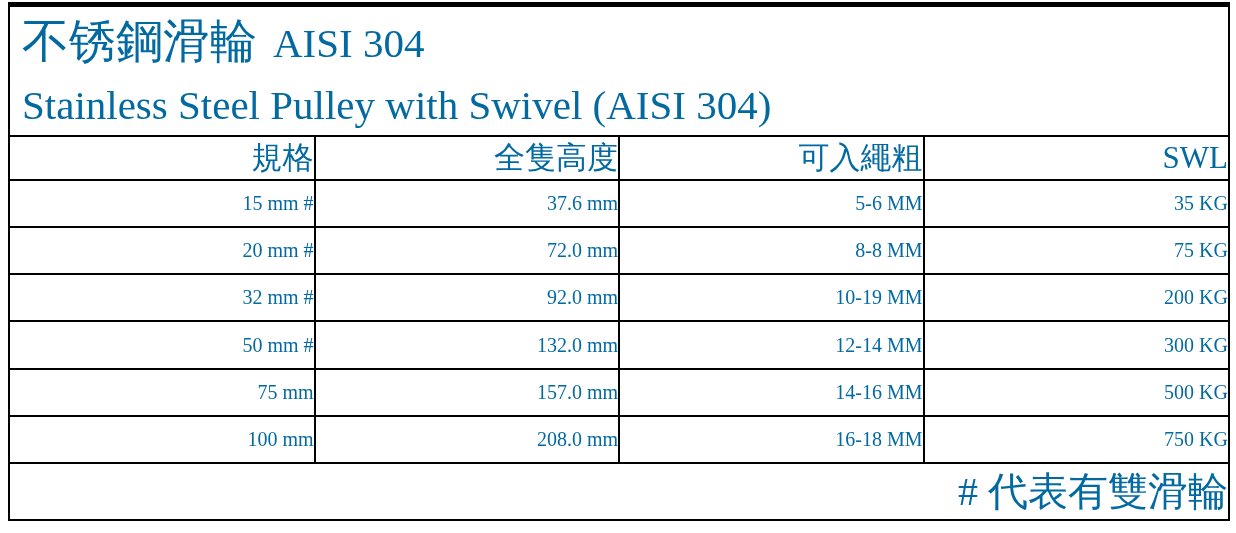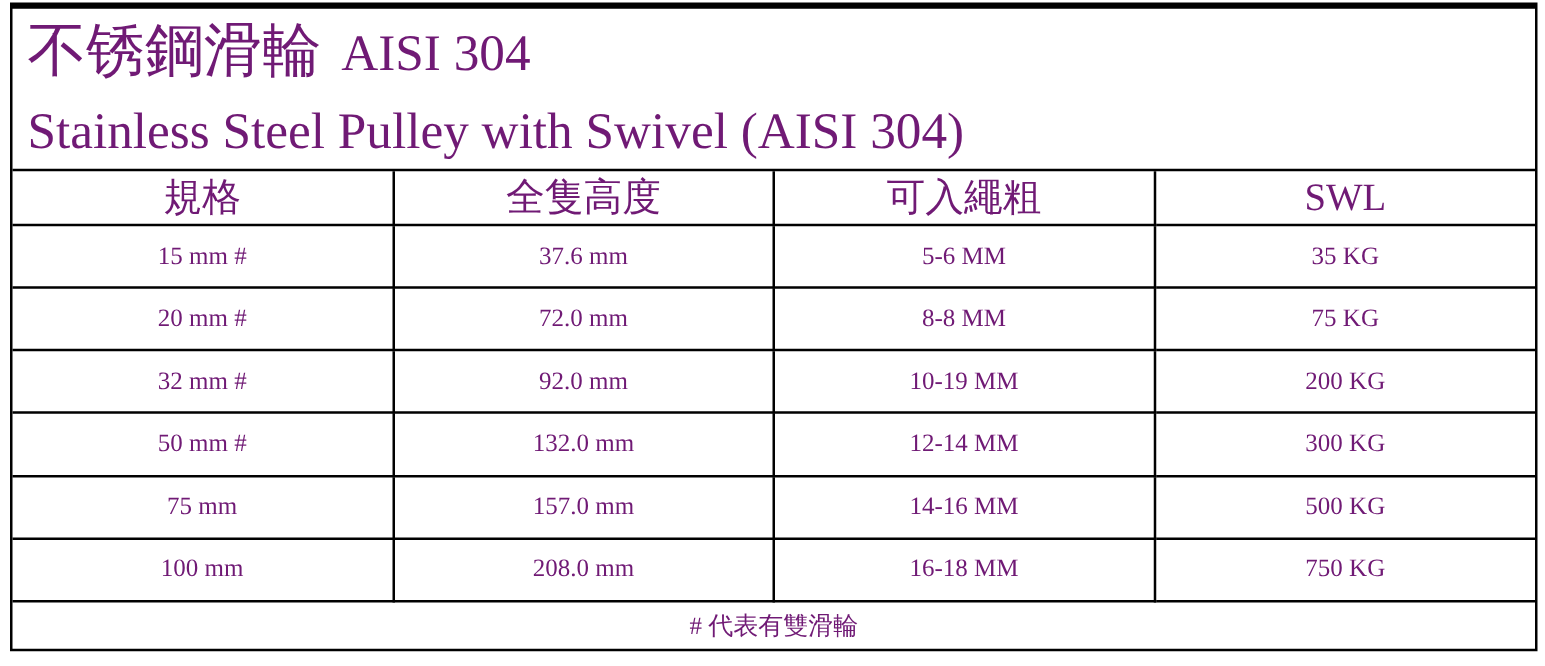--- a/index.html
+++ b/index.html
@@ -6,21 +6,21 @@
     margin: 0;
     padding: 0;
     background: #ffffff;
   }
   .page {
     position: relative;
     width: 1236px;
     height: 533px;
     background: #ffffff;
     font-family: "Liberation Serif", "DejaVu Serif", serif;
-    color: #701a75;
+    color: #0369a1;
     overflow: hidden;
   }
   .frame {
     position: absolute;
     left: 8px;
     top: 2px;
     width: 1222px;
     height: 519px;
     box-sizing: border-box;
     border: 2px solid #000000;
@@ -51,21 +51,21 @@
     white-space: nowrap;
   }
   table.spec {
     width: 100%;
     flex: 1;
     border-collapse: collapse;
     table-layout: fixed;
   }
   table.spec th, table.spec td {
     border: 2px solid #000000;
-    text-align: center;
+    text-align: right;
     vertical-align: middle;
     padding: 0;
     font-weight: normal;
     white-space: nowrap;
     overflow: hidden;
   }
   table.spec tr > *:first-child { border-left: none; }
   table.spec tr > *:last-child  { border-right: none; }
   table.spec thead th { border-top: none; }
   table.spec tfoot td { border-bottom: none; }
@@ -73,21 +73,21 @@
   table.spec thead th {
     height: 42px;
     font-size: 31px;
   }
   table.spec tbody td {
     height: 41px;
     font-size: 20px;
   }
   table.spec tfoot td {
     height: 37px;
-    font-size: 20px;
+    font-size: 40px;
     margin-top: 20px;
   }
 </style>
 </head>
 <body>
 
 <div class="page">
   <div class="frame">
 
     <div class="title-block">

